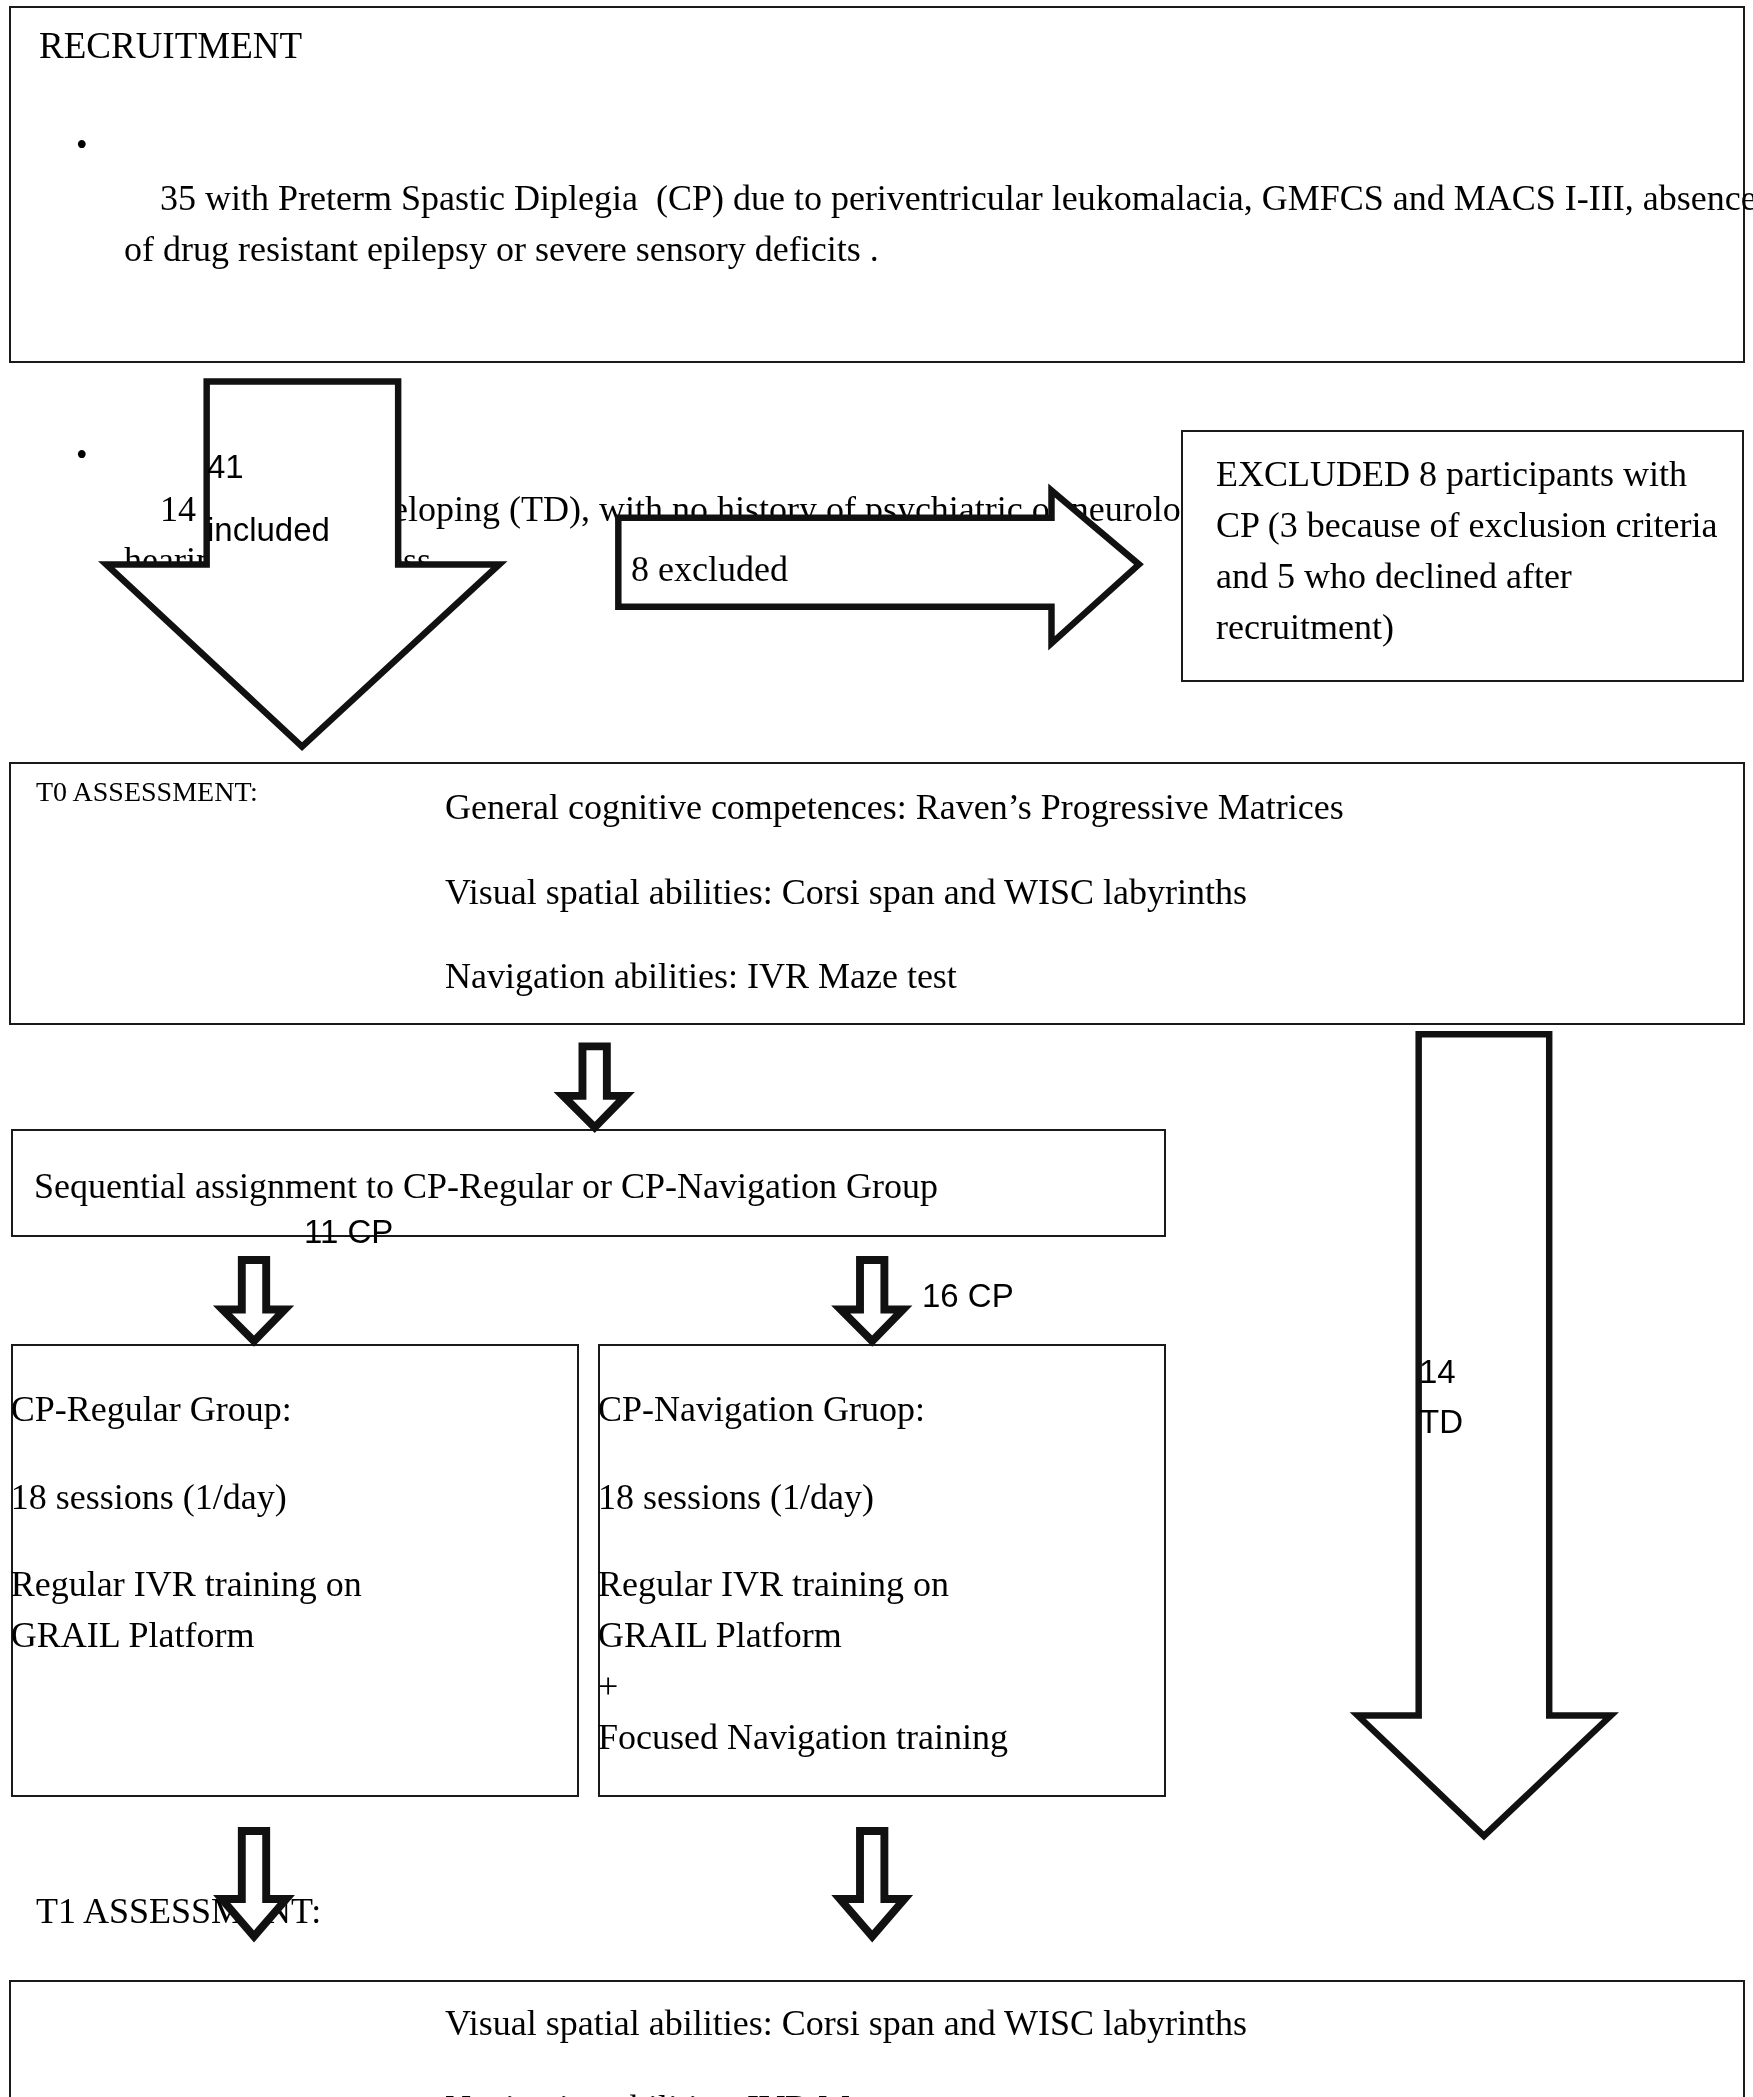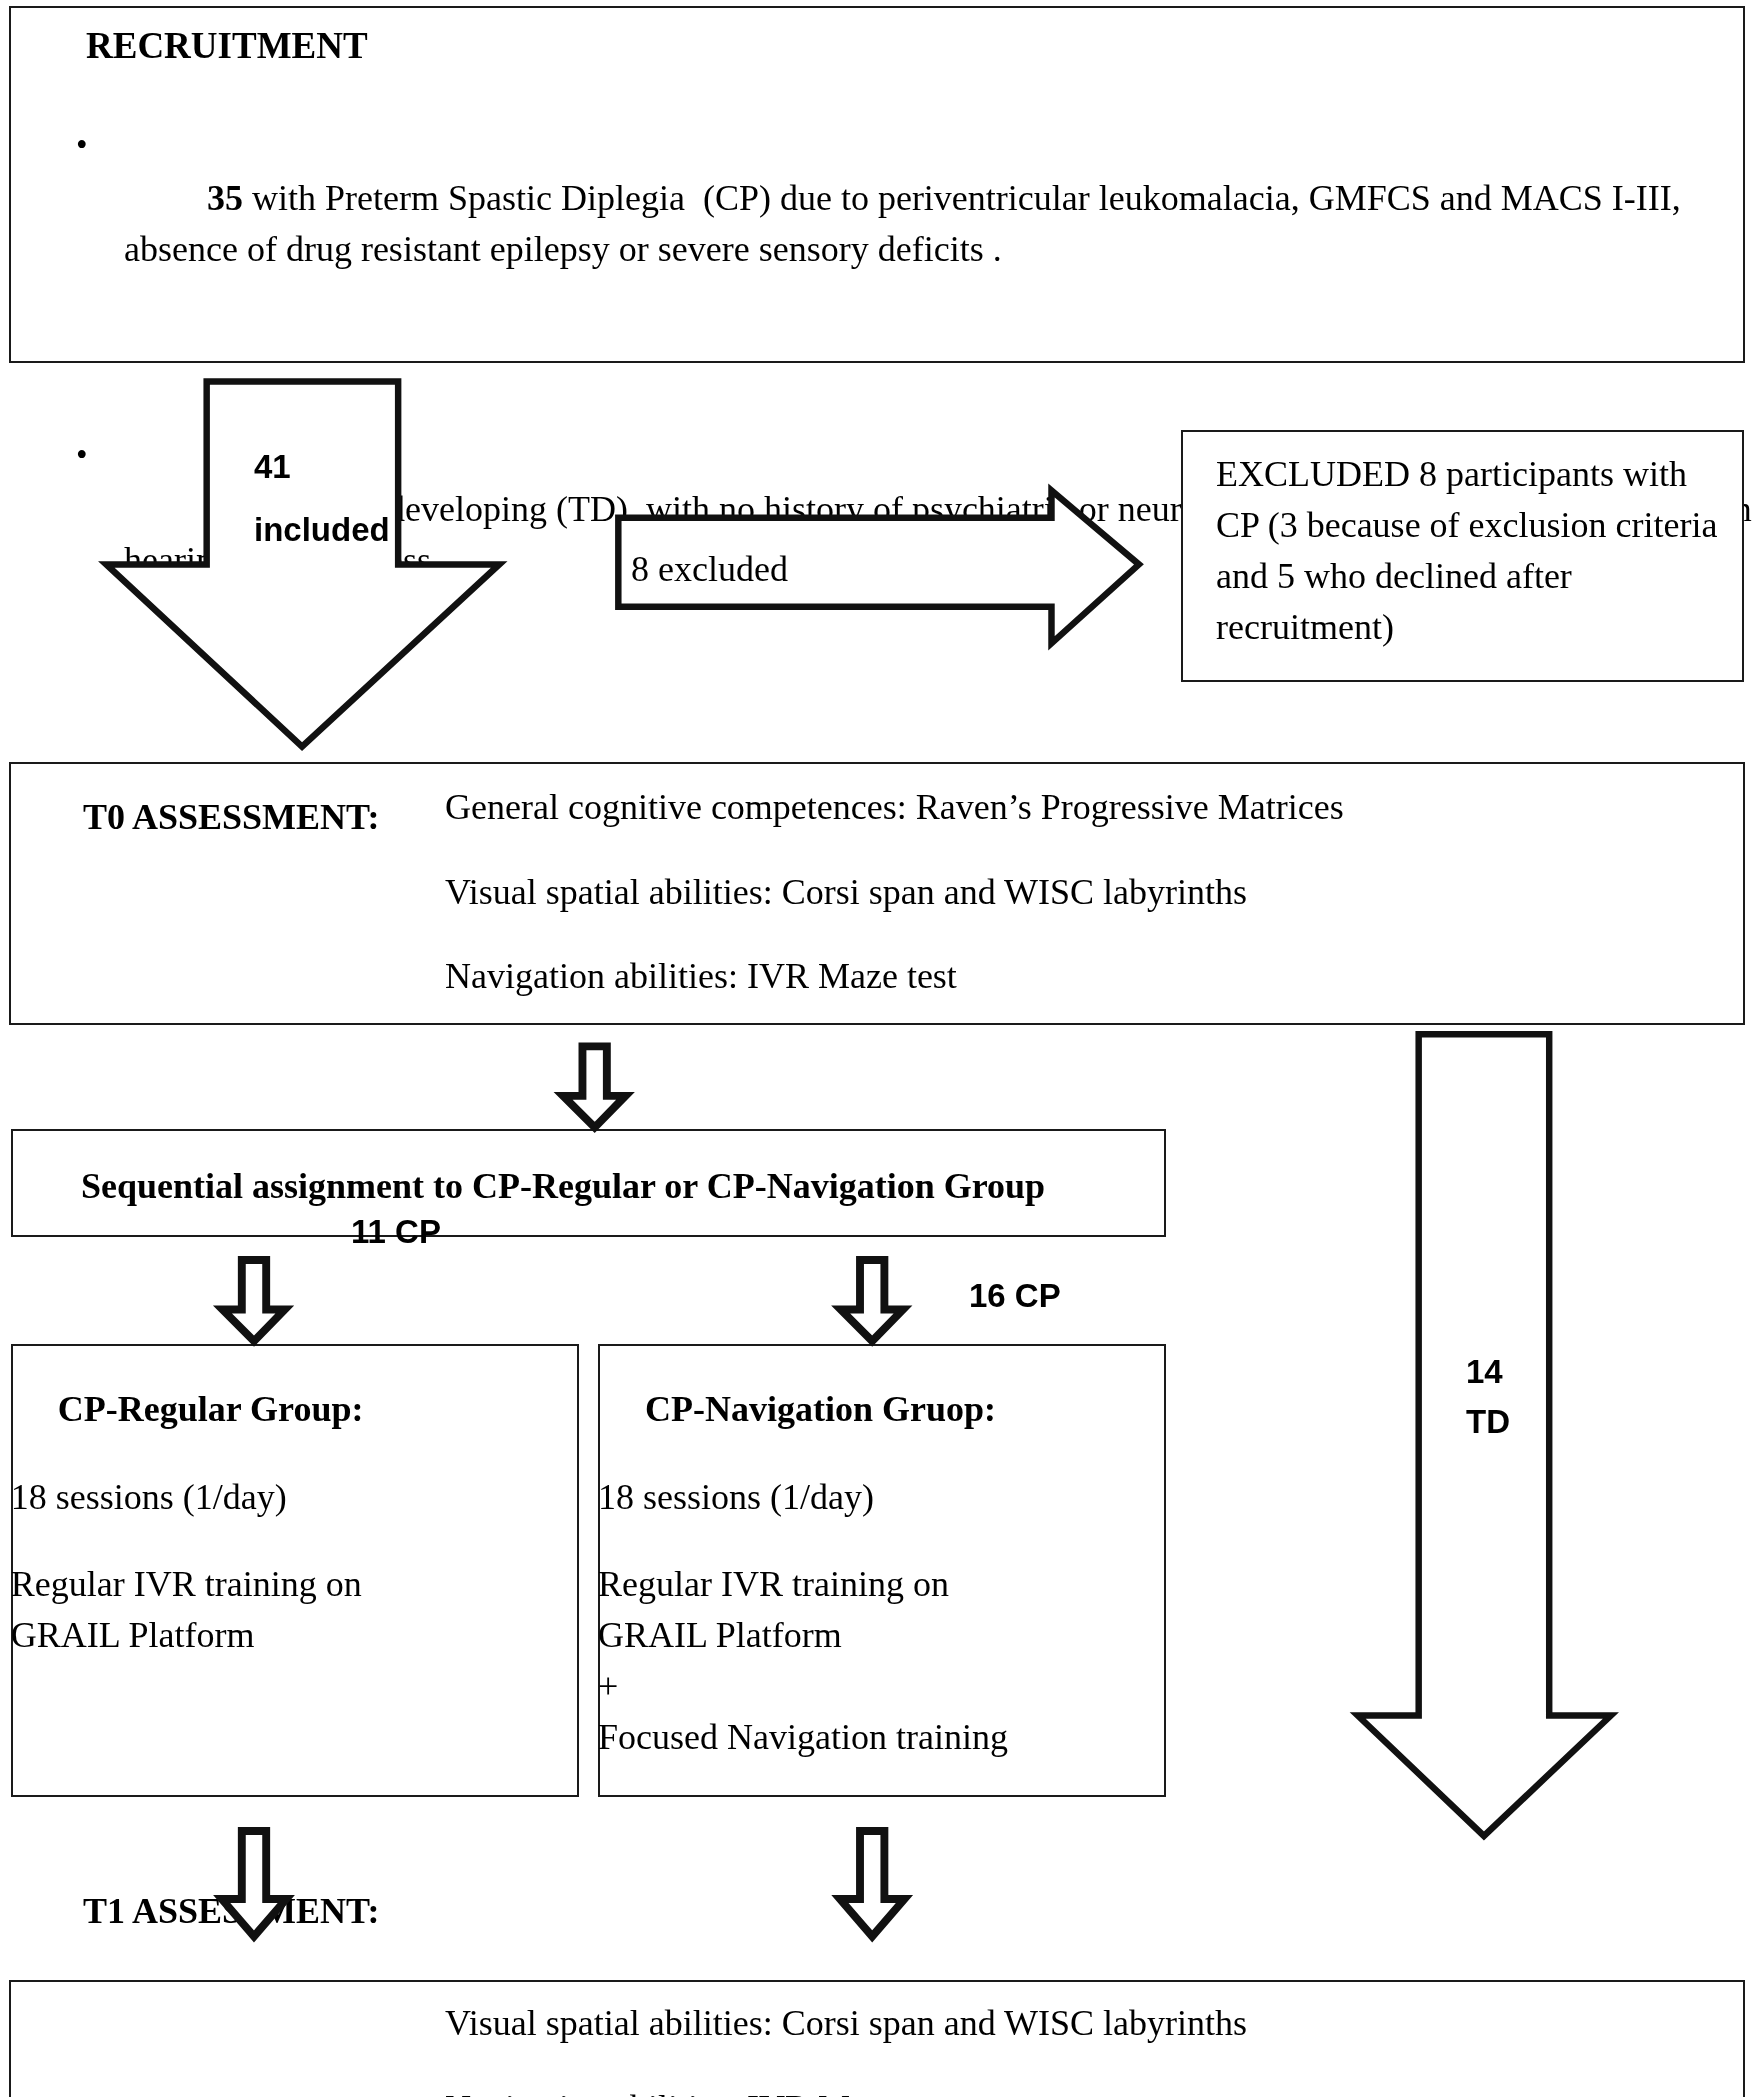--- a/index.html
+++ b/index.html
@@ -24,21 +24,21 @@
     border: 2.9px solid #1a1a1a;
     background: #ffffff;
   }
   .txt {
     position: absolute;
     white-space: pre-wrap;
     line-height: 1.42;
   }
   .serif  { font-family: "Liberation Serif", "DejaVu Serif", serif; }
   .sans   { font-family: "Liberation Sans", "DejaVu Sans", sans-serif; }
-  .b      { font-weight: bold; margin-left: 47px; }
+  .b      { font-weight: normal; }
   svg.ov {
     position: absolute;
     left: 0; top: 0;
     width: 1753px;
     height: 2097px;
     pointer-events: none;
   }
   .bullet-row {
     position: relative;
     padding-left: 85px;
@@ -75,21 +75,21 @@
   <div class="txt serif bullet-row" style="left:39px; top:228px; width:1650px; font-size:36px;">
     <span class="b">14</span><span> typically developing (TD), with no history of psychiatric or neurological illness, learning disabilities, and hearing or visual loss</span>
   </div>
 
   <div class="box" style="left:1181px; top:430px; width:563px; height:252px;"></div>
 
   <div class="txt serif" style="left:1216px; top:449px; width:502px; font-size:36px;">EXCLUDED 8 participants with CP (3 because of exclusion criteria and 5 who declined after recruitment)</div>
 
   <div class="box" style="left:8.6px; top:762px; width:1736px; height:263px;"></div>
 
-  <div class="txt serif b" style="left:36px; top:792px; font-size:36px;">T0 ASSESSMENT:</div>
+  <div class="txt serif b" style="left:36px; top:772px; font-size:28px;">T0 ASSESSMENT:</div>
 
   <div class="txt serif" style="left:445px; top:782px; font-size:36px;">General cognitive competences: Raven’s Progressive Matrices</div>
 
   <div class="txt serif" style="left:445px; top:867px; font-size:36px;">Visual spatial abilities: Corsi span and WISC labyrinths</div>
 
   <div class="txt serif" style="left:445px; top:951px; font-size:36px;">Navigation abilities: IVR Maze test</div>
 
   <div class="box" style="left:10.8px; top:1129px; width:1155px; height:108px;"></div>
 
   <div class="txt serif b" style="left:34px; top:1161px; font-size:36px;">Sequential assignment to CP-Regular or CP-Navigation Group</div>

